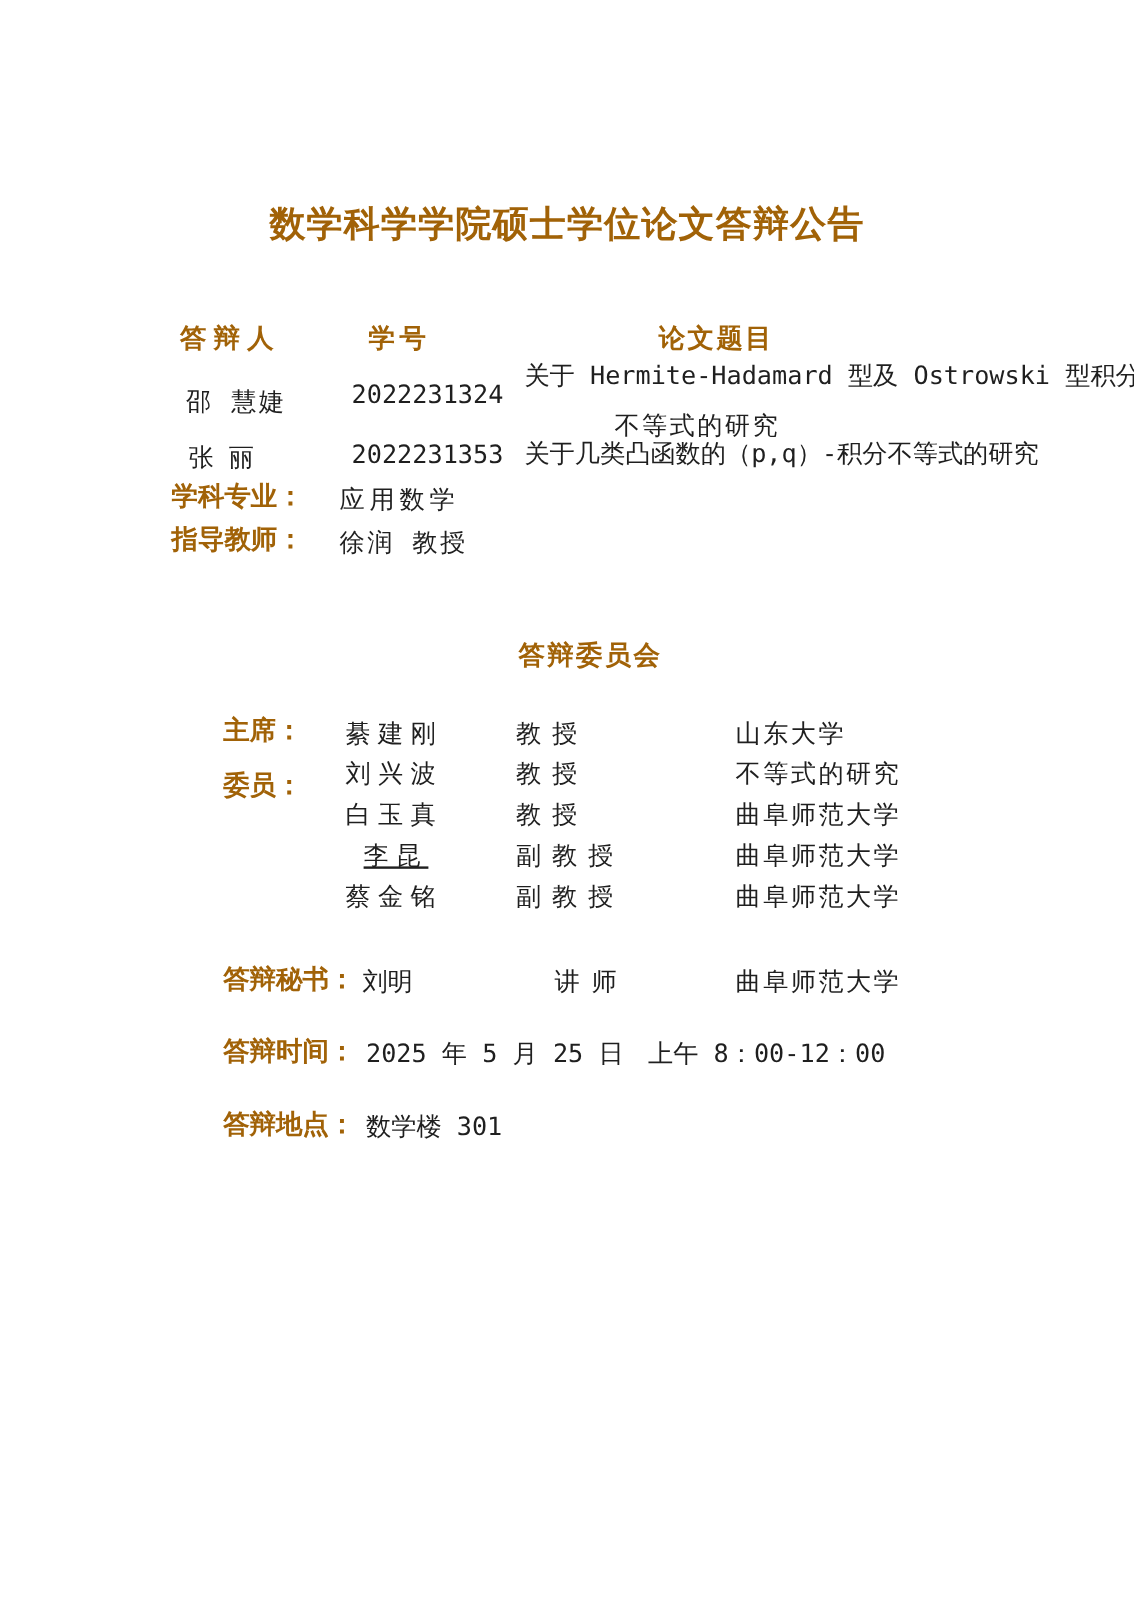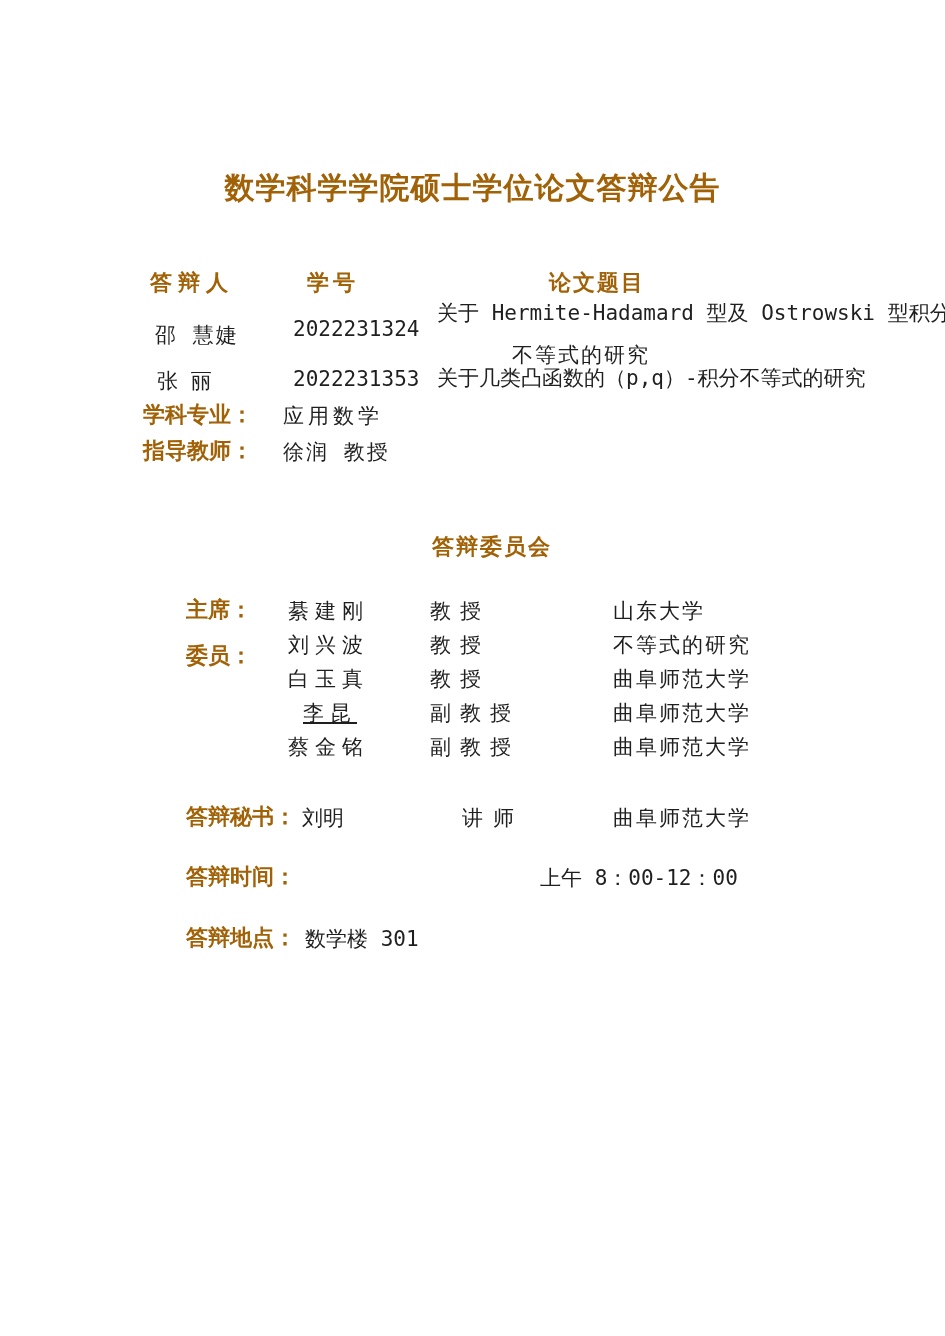--- a/index.html
+++ b/index.html
@@ -86,18 +86,19 @@
   <div class="abs t ls6" style="left:288px;top:735px;">蔡金铭</div>
   <div class="abs t ls9" style="left:430px;top:735px;">副教授</div>
   <div class="abs t ls2" style="left:613px;top:735px;">曲阜师范大学</div>
 
   <div class="abs b th" style="left:186px;top:804px;">答辩秘书：</div>
   <div class="abs t" style="left:302px;top:806px;">刘明</div>
   <div class="abs t ls10" style="left:433px;top:806px;margin-left:29px;">讲师</div>
   <div class="abs t ls2" style="left:613px;top:806px;">曲阜师范大学</div>
 
   <div class="abs b th" style="left:186px;top:864px;">答辩时间：</div>
+  <div class="abs t" style="left:305px;top:866px;">2025 年 5 月 25 日</div>
   <div class="abs t" style="left:540px;top:866px;">上午 8：00-12：00</div>
 
   <div class="abs b th" style="left:186px;top:925px;">答辩地点：</div>
   <div class="abs t" style="left:305px;top:927px;">数学楼 301</div>
 
 </div>
 
 </body></html>

